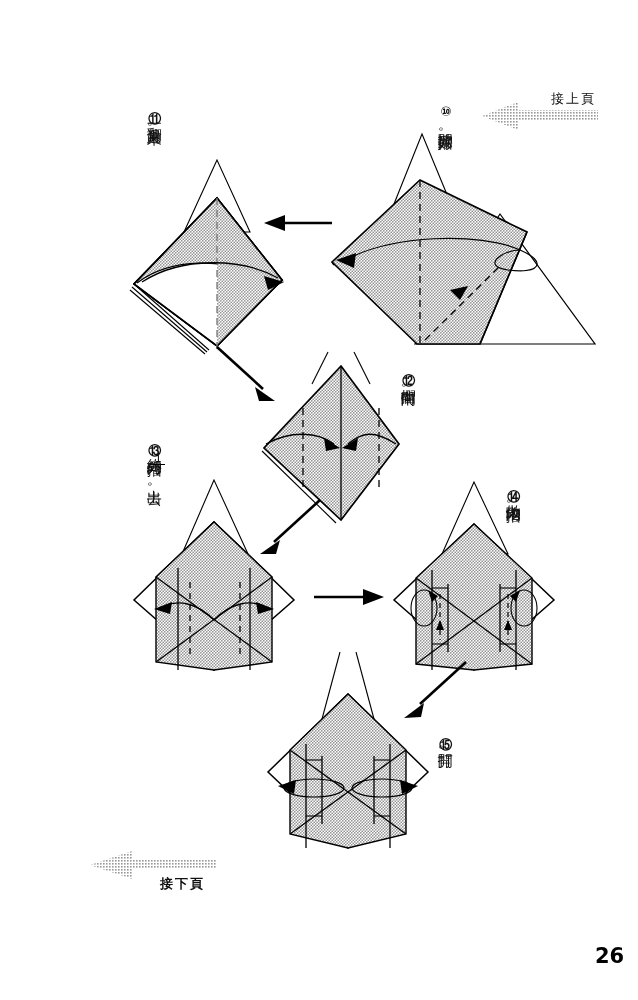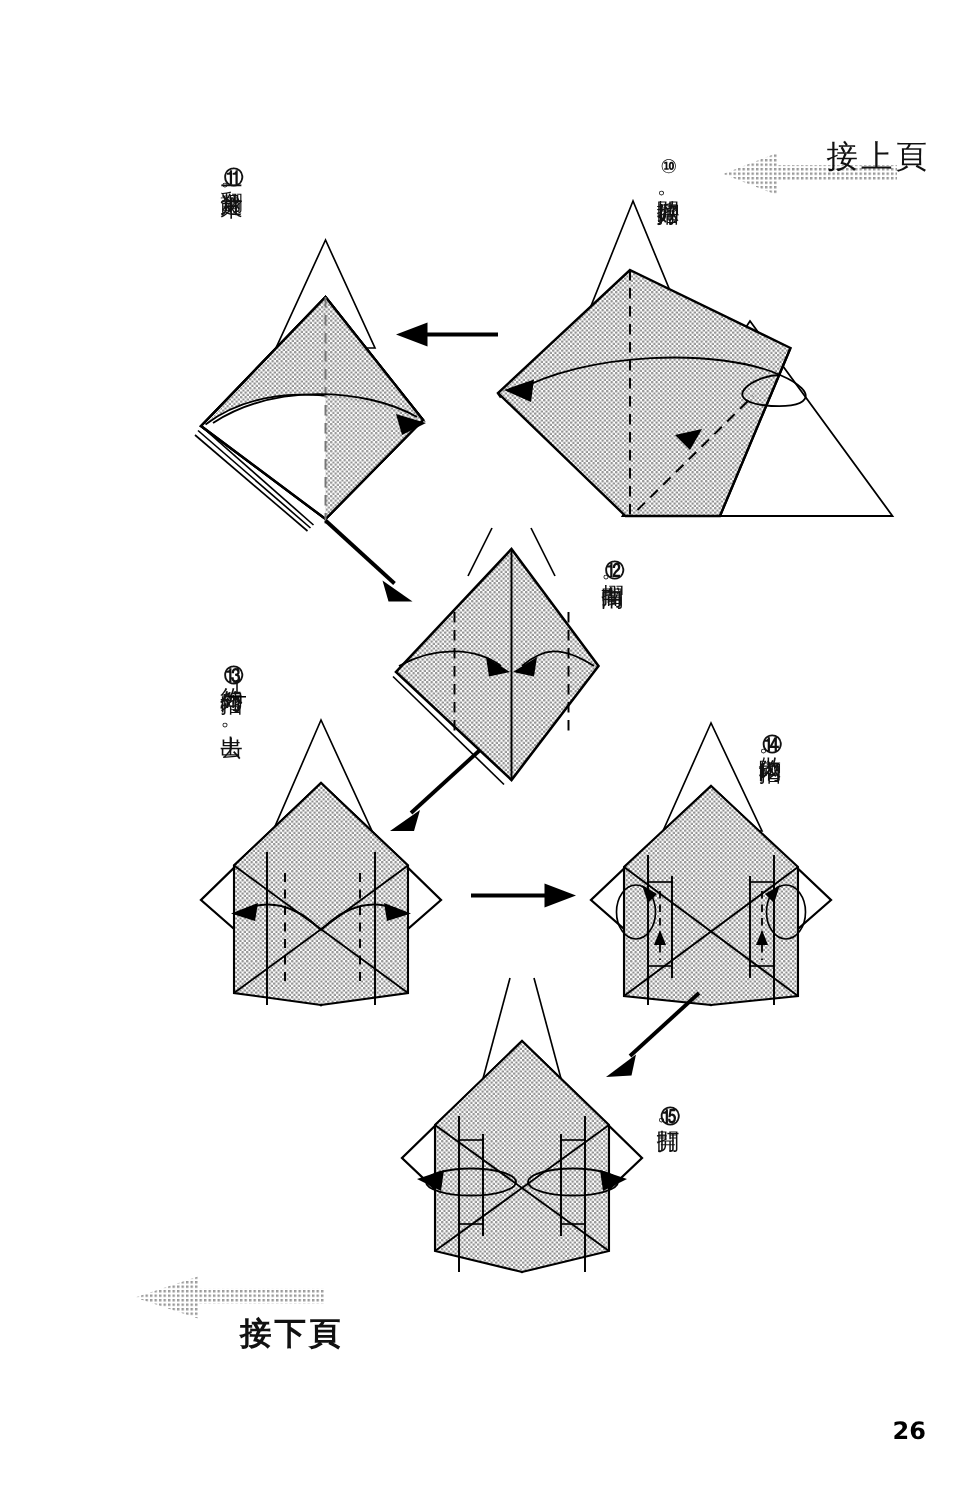--- a/index.html
+++ b/index.html
@@ -54,28 +54,28 @@
     display: block;
     border-bottom: 1px solid #000;
     padding: 0 2px 0px 2px;
   }
   .caption .frac .num-bot {
     display: block;
     padding: 0px 2px 0 2px;
   }
   .pagelabel {
     position: absolute;
-    font-size: 16px;
+    font-size: 21px;
     font-weight: bold;
     font-family: "DejaVu Sans", "Liberation Sans", sans-serif;
     letter-spacing: 0px;
   }
   .contlabel {
     position: absolute;
-    font-size: 21px;
+    font-size: 13px;
     font-family: "DejaVu Sans", "Liberation Sans", sans-serif;
     letter-spacing: 2px;
     color: #111;
     white-space: nowrap;
   }
   svg { display: block; overflow: visible; }
   .fig { position: absolute; }
 </style>
 </head>
 <body>

